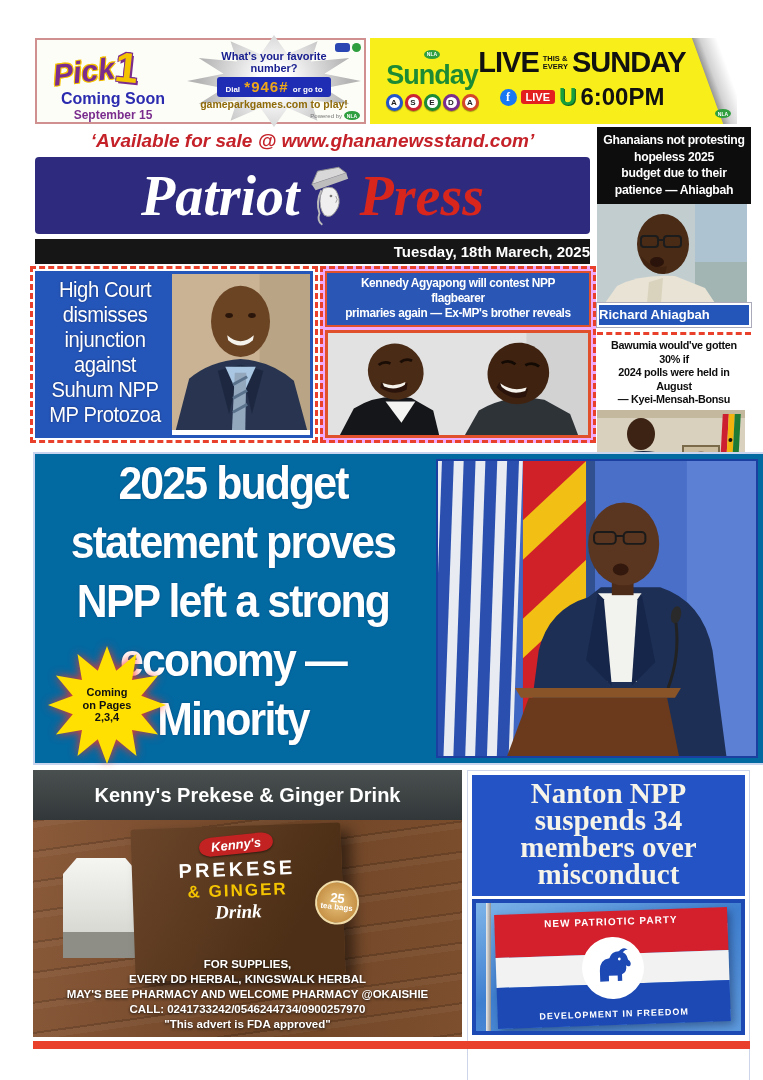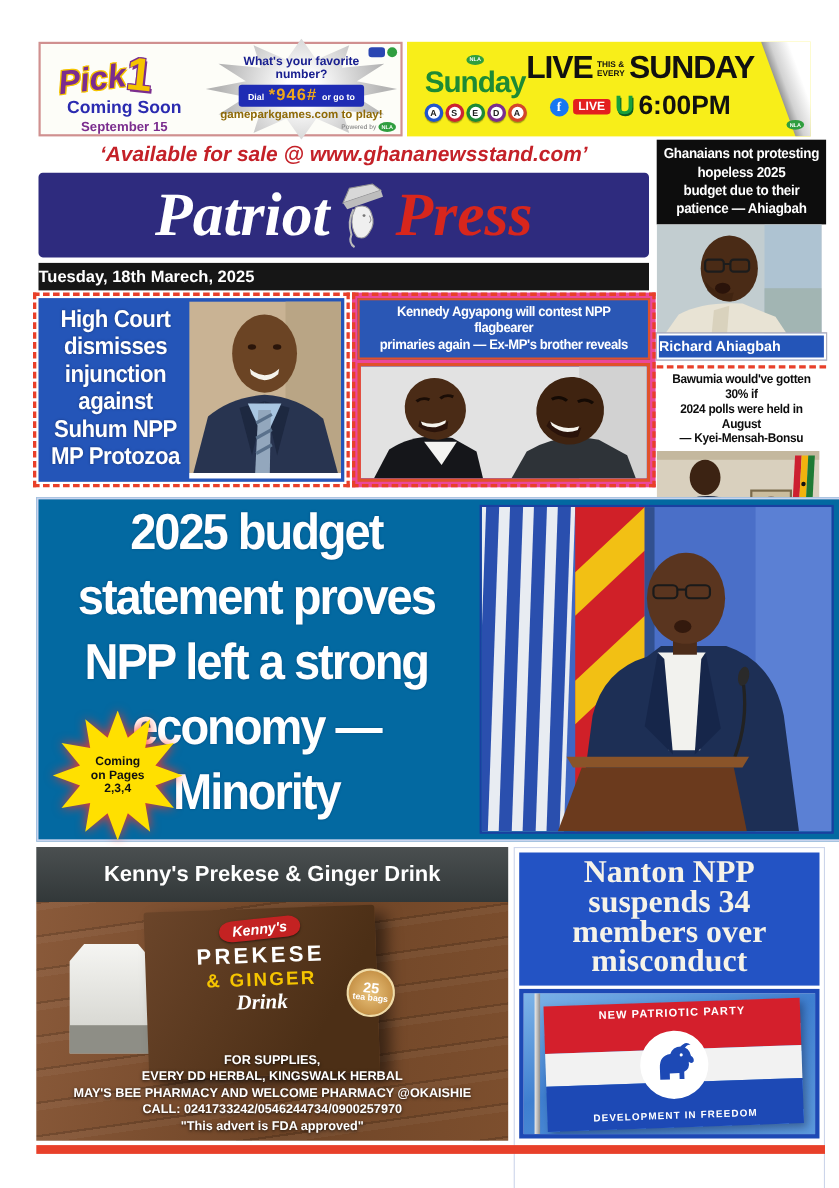--- a/index.html
+++ b/index.html
@@ -72,46 +72,46 @@
   
   .sale-line { position:absolute; left:35px; top:130px; width:555px; text-align:center;
                font-style:italic; font-weight:800; font-size:19px; color:#c42128; }
   .masthead { position:absolute; left:35px; top:157px; width:555px; height:77px;
               background:#2e2b7e; border-radius:4px; display:flex; align-items:center;
               justify-content:center; gap:8px; }
   .mh-word { font-family:"Liberation Serif", serif; font-style:italic; font-weight:700; font-size:56px; }
   .mh-patriot { color:#ffffff; }
   .mh-press { color:#d8261c; }
   .datebar { position:absolute; left:35px; top:239px; width:555px; height:25px; background:#161616;
-             color:#fff; font-weight:700; font-size:15px; text-align:left; line-height:25px; }
+             color:#fff; font-weight:700; font-size:15px; text-align:right; line-height:25px; }
 
   
   .rightcol { position:absolute; left:597px; top:127px; width:154px; }
   .rc1-head { background:#0d0d0d; color:#fff; font-weight:800; font-size:13px; line-height:16.5px;
               text-align:center; padding:5px 1px 6px; }
   .rc1-head div, .rc2-head div { transform:scaleX(.94); letter-spacing:-.3px; }
   .rc1-photo { height:99px; }
   .rc1-cap { background:#2455b8; border:2px solid #fff; outline:1px solid #aab;
              color:#fff; font-weight:700; font-size:13px; text-align:left; padding:2px 0 3px; }
   .rc2 { margin-top:5px; border-top:3px dashed #e8402a; border-bottom:3px dashed #e8402a; padding:3px 0 0; }
   .rc2-head { color:#0d0d0d; font-weight:800; font-size:11.5px; line-height:13.5px;
               text-align:center; background:#fff; padding:1px 0 3px; }
   .rc2-photo { height:73px; }
 
   
   .story-hc { position:absolute; left:30px; top:266px; width:288px; height:177px;
               border:3px dashed #e8402a; background:#fff; padding:2px; }
   .hc-inner { width:100%; height:100%; background:#2455b8; display:flex; padding:3px; }
-  .hc-text { width:134px; color:#fff; font-weight:700; font-size:22px; line-height:25px;
+  .hc-text { width:134px; color:#fff; font-weight:400; font-size:22px; line-height:25px;
              text-align:center; padding-top:3px; }
   .hc-text div { transform:scaleX(.92); letter-spacing:-.5px; text-shadow:0 0 2px rgba(10,20,60,.6); }
   .hc-photo { flex:1; border-bottom:5px solid #fff; }
 
   .story-kn { position:absolute; left:320px; top:266px; width:276px; height:177px;
-              border:3px dashed #e8402a; background:#ec4899; padding:2px;
+              border:3px dashed #e8402a; background:#f0abfc; padding:2px;
               display:flex; flex-direction:column; gap:3px; }
   .kn-head { background:#2a57b5; border:2px solid #e0512b; color:#fff; font-weight:800;
              font-size:12.5px; line-height:15px; text-align:center; padding:3px 0 4px; }
   .kn-head div { transform:scaleX(.95); letter-spacing:-.4px; }
   .kn-photo { flex:1; border:3px solid #e0512b; box-shadow:inset 0 0 0 3px #2443a8; overflow:hidden; }
 
   
   .story-main { position:absolute; left:33px; top:452px; width:732px; height:313px;
                 background:#0369a1; border:2px solid #c9d4ee; }
   .main-head { position:absolute; left:2px; top:0px; width:392px; color:#fff; font-weight:800;

